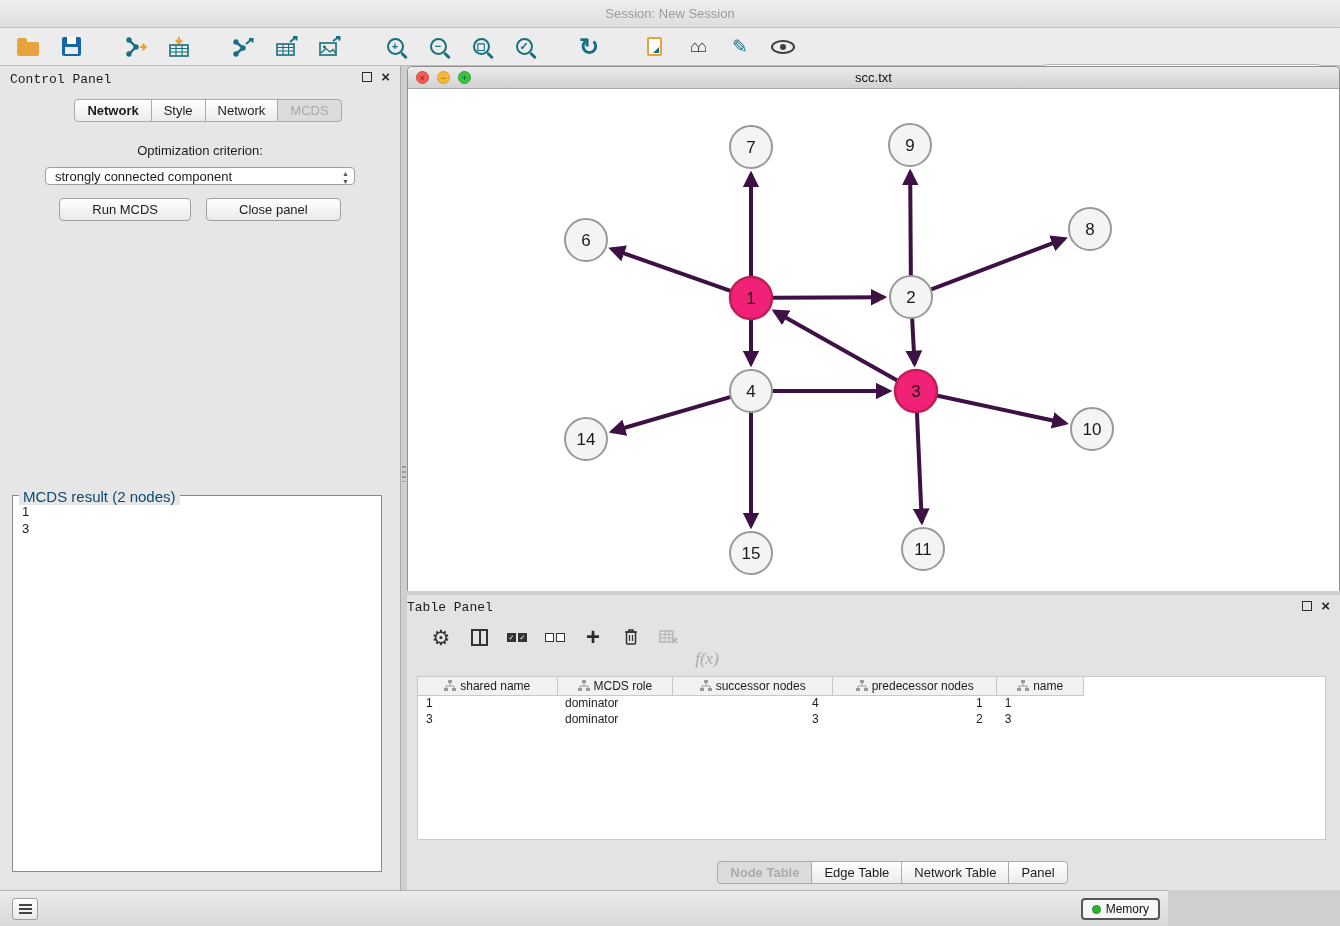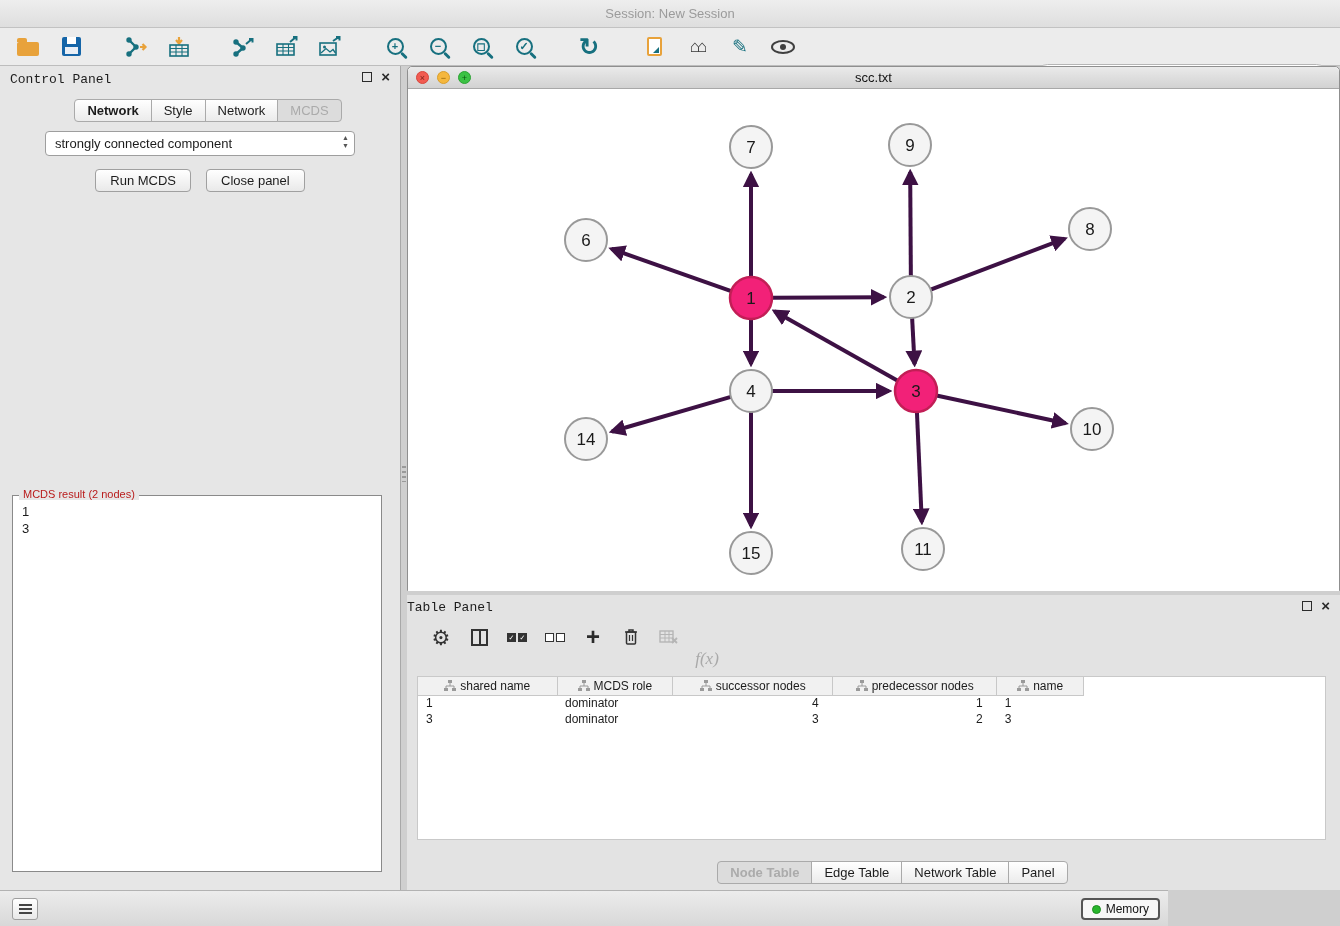--- a/index.html
+++ b/index.html
@@ -51,32 +51,32 @@
   .close-x { font-size:15px; font-weight:bold; color:#2b2b2b; line-height:10px; cursor:pointer; }
 
   .tabrow { display:flex; justify-content:center; margin-top:6px; }
   .tab { font-size:13px; color:#1c1c1c; background:linear-gradient(#ffffff,#ebebeb);
     border:1px solid #aaaaaa; padding:3px 12px; margin-left:-1px; cursor:pointer; }
   .tab:first-child { border-radius:4px 0 0 4px; margin-left:16px;font-weight:bold; }
   .tab:last-child { border-radius:0 4px 4px 0; }
   .tab.active { background:#dcdcdc; color:#ababab; }
 
   .opt-label { text-align:center; font-size:13px; color:#1c1c1c; margin-top:21px; }
-  .select-box { position:relative; width:310px; height:25px; margin:9px auto 0 auto; background:#fff;
+  .select-box { position:relative; width:310px; height:18px; margin:9px auto 0 auto; background:#fff;
     border:1px solid #9e9e9e; border-radius:4px; font-size:13px; color:#1c1c1c;
     display:flex; align-items:center; padding-left:9px; cursor:pointer; }
   .spinner { position:absolute; right:5px; top:2px; display:flex; flex-direction:column; align-items:center; color:#555; }
   .spinner span { font-size:7px; line-height:8px; }
   .btnrow { display:flex; justify-content:center; gap:15px; margin-top:13px; }
   .pushbtn { font-size:13px; color:#1c1c1c; background:linear-gradient(#ffffff,#e9e9e9);
-    border:1px solid #a0a0a0; border-radius:4px; padding:3px 14px; cursor:pointer; font-family:inherit; }
+    border:1px solid #a0a0a0; border-radius:4px; padding:3px 32px; cursor:pointer; font-family:inherit; }
 
   .result-box { position:absolute; left:12px; top:429px; width:370px; height:377px;
     background:#fff; border:1px solid #8a8a8a; }
-  .result-legend { position:absolute; top:-8px; left:6px; background:#e6e6e6; padding:0 4px; font-size:11px; color:#b91c1c; }
+  .result-legend { position:absolute; top:-8px; left:6px; background:#e6e6e6; padding:0 4px; font-size:15px; color:#0c4a6e; }
   .result-lines { padding:7px 9px; font-size:13px; color:#1c1c1c; line-height:17px; }
 
   .vsplit { position:absolute; left:401px; top:66px; width:6px; height:824px; background:#cfcfcf; cursor:col-resize; }
   .vgrip { position:absolute; left:1px; top:400px; width:4px; height:16px;
     background:repeating-linear-gradient(#9a9a9a 0 2px, transparent 2px 5px); }
 
   
   .net-window { position:absolute; left:407px; top:66px; width:933px; height:525px;
     border:1px solid #8f8f8f; border-radius:5px 5px 0 0; background:#fff; }
   .net-titlebar { position:relative; height:22px; background:linear-gradient(#eaeaea,#d2d2d2);
@@ -233,20 +233,21 @@
         <span class="close-x">×</span>
       </span>
     </div>
     <div class="tabrow">
       <span class="tab">Network</span>
       <span class="tab">Style</span>
       <span class="tab">Network</span>
       <span class="tab active">MCDS</span>
     </div>
 
+    <div class="opt-label">Optimization criterion:</div>
     <div class="select-box">
       <span>strongly connected component</span>
       <span class="spinner">
           <span>▲</span>
           <span>▼</span>
         </span>
     </div>
     <div class="btnrow">
       <button class="pushbtn">Run MCDS</button>
       <button class="pushbtn">Close panel</button>

